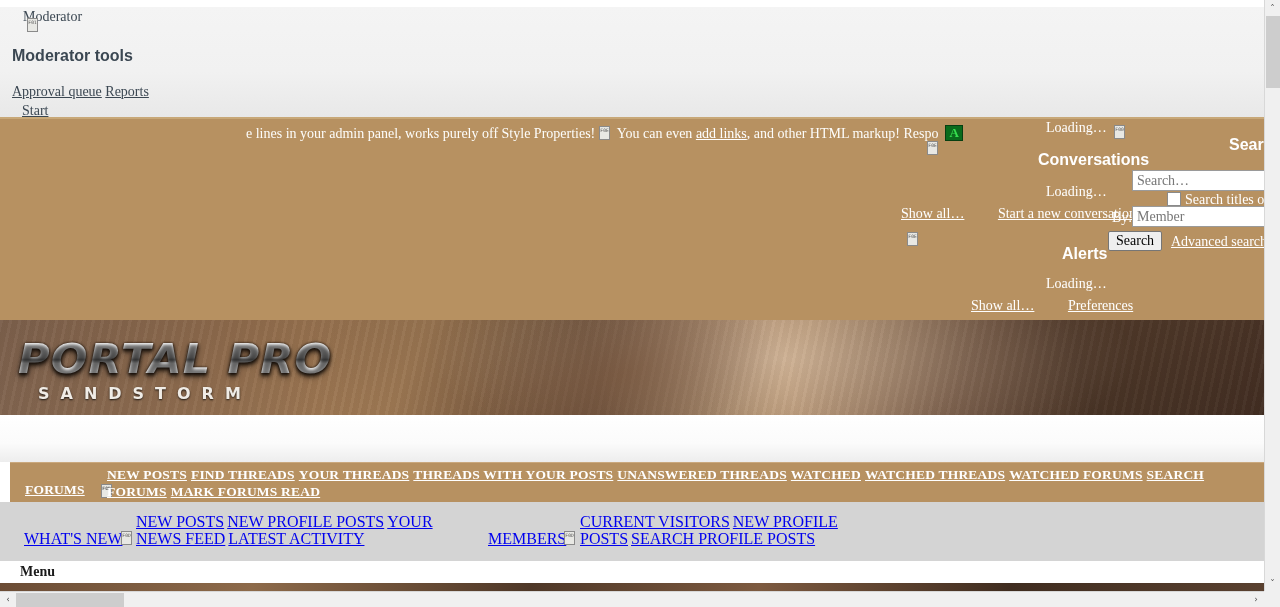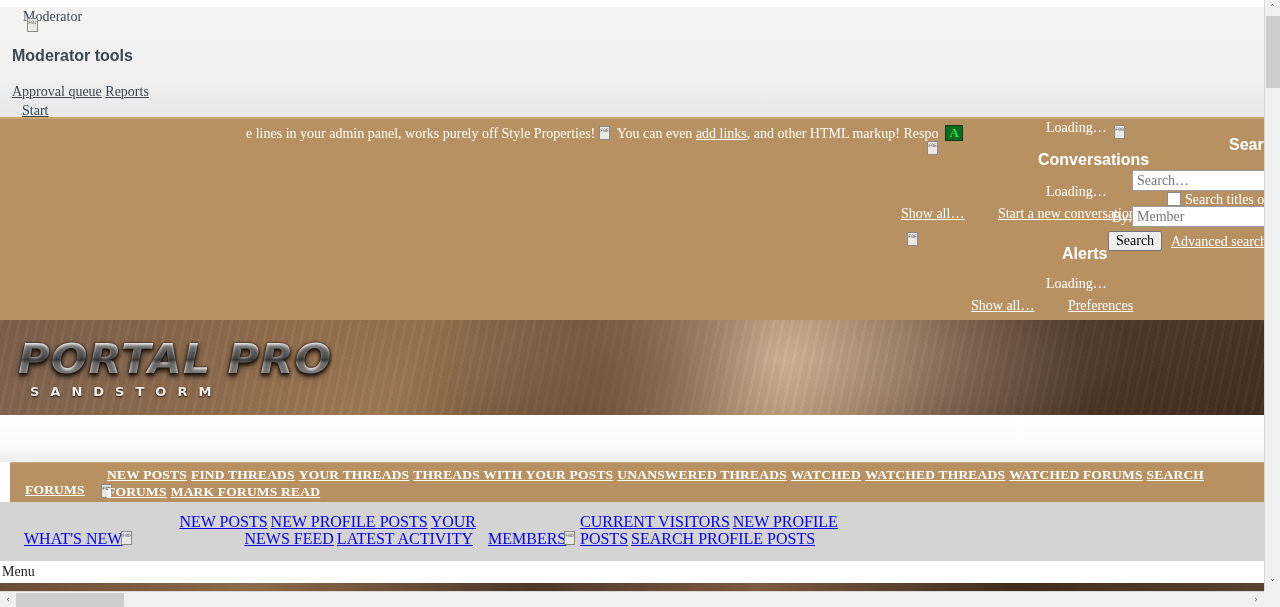--- a/index.html
+++ b/index.html
@@ -357,27 +357,27 @@
     background-clip: text;
     color: transparent;
     -webkit-text-fill-color: transparent;
     text-shadow: 0 2px 3px rgba(0,0,0,0.55);
     filter: drop-shadow(0 0 1px rgba(40,25,15,0.95)) drop-shadow(0 2px 2px rgba(0,0,0,0.5));
     transform: scaleX(1.08);
     transform-origin: left center;
   }
   .logo-sub {
     font-family: "DejaVu Sans", sans-serif;
-    font-size: 13px;
+    font-size: 16px;
     font-weight: bold;
     letter-spacing: 11px;
     color: #f0ece6;
     text-shadow: 0 1px 2px rgba(0,0,0,0.8);
     margin-top: 4px;
-    margin-left: 12px;
+    margin-left: 20px;
   }
 
   
   .home-strip {
     position: absolute;
     left: 0;
     top: 415px;
     width: 1264px;
     height: 47px;
     background: linear-gradient(to bottom, #ffffff 0%, #fbfbfb 60%, #ededed 100%);
@@ -451,21 +451,20 @@
     position: absolute;
     left: 121px;
     top: 531px;
   }
   .ng-whatsnew-links {
     position: absolute;
     left: 136px;
     top: 513px;
     width: 340px;
     line-height: 17px;
-    text-align: right;
   }
   .ng-members-label {
     position: absolute;
     left: 488px;
     top: 530px;
   }
   .ng-members-glyph {
     position: absolute;
     left: 564px;
     top: 531px;
@@ -483,24 +482,25 @@
   .menu-strip {
     position: absolute;
     left: 0;
     top: 561px;
     width: 1264px;
     height: 22px;
     background: #ffffff;
   }
   .menu-text {
     position: absolute;
-    left: 2px;
+    left: 20px;
     top: 564px;
     font-size: 14px;
     color: #1a1a1a;
+    font-weight: bold;
   }
   .bottom-image {
     position: absolute;
     left: 0;
     top: 583px;
     width: 1264px;
     height: 8px;
     background: linear-gradient(100deg, #6b4c35 0%, #8d6a4a 20%, #4e3727 42%,
                                 #7d5a40 60%, #3f2c1f 80%, #5a4130 100%);
   }

